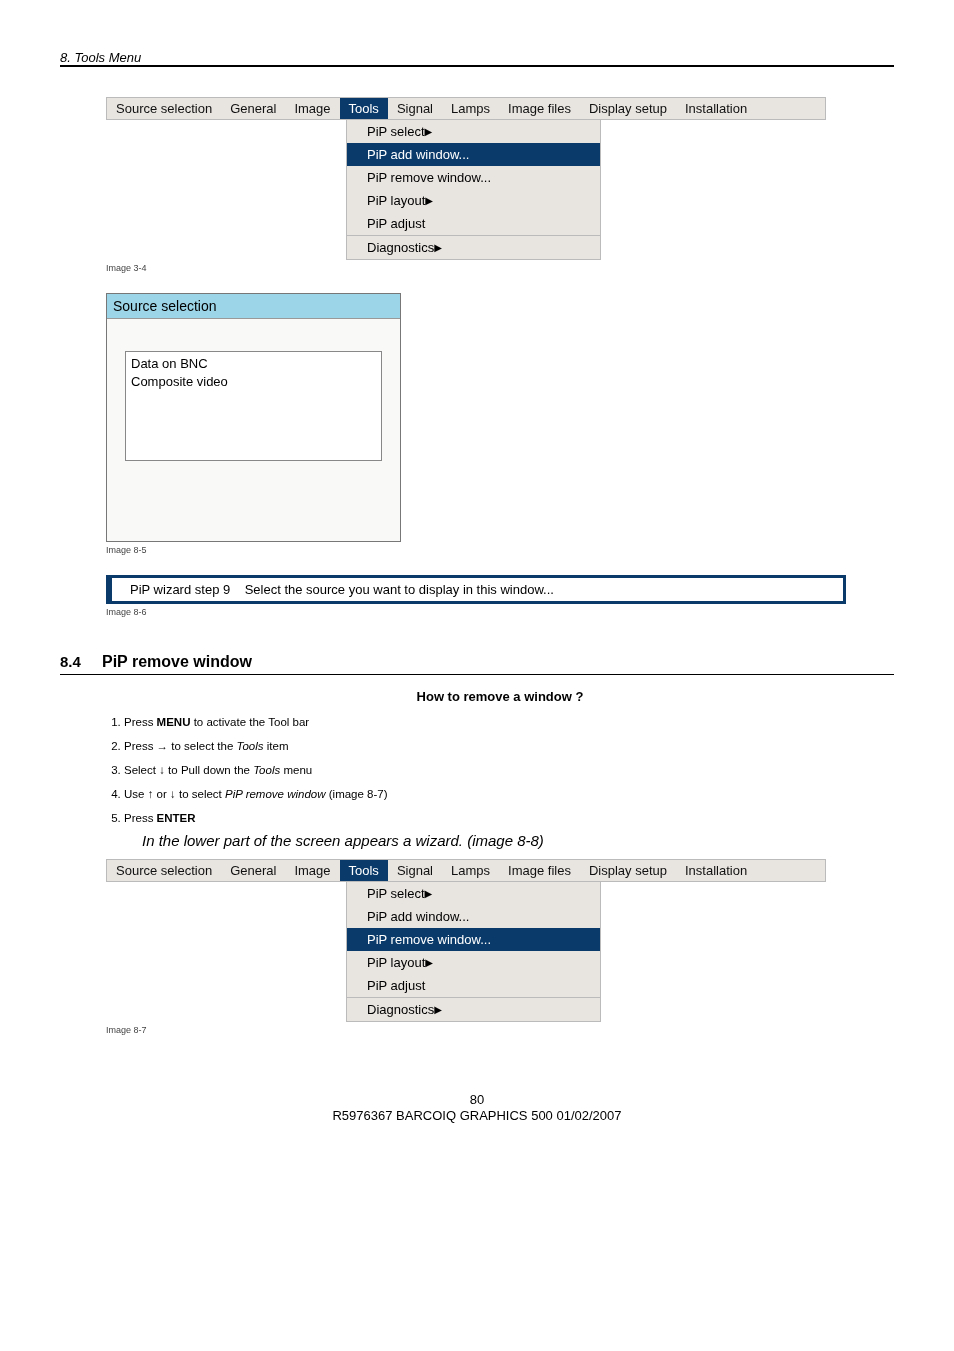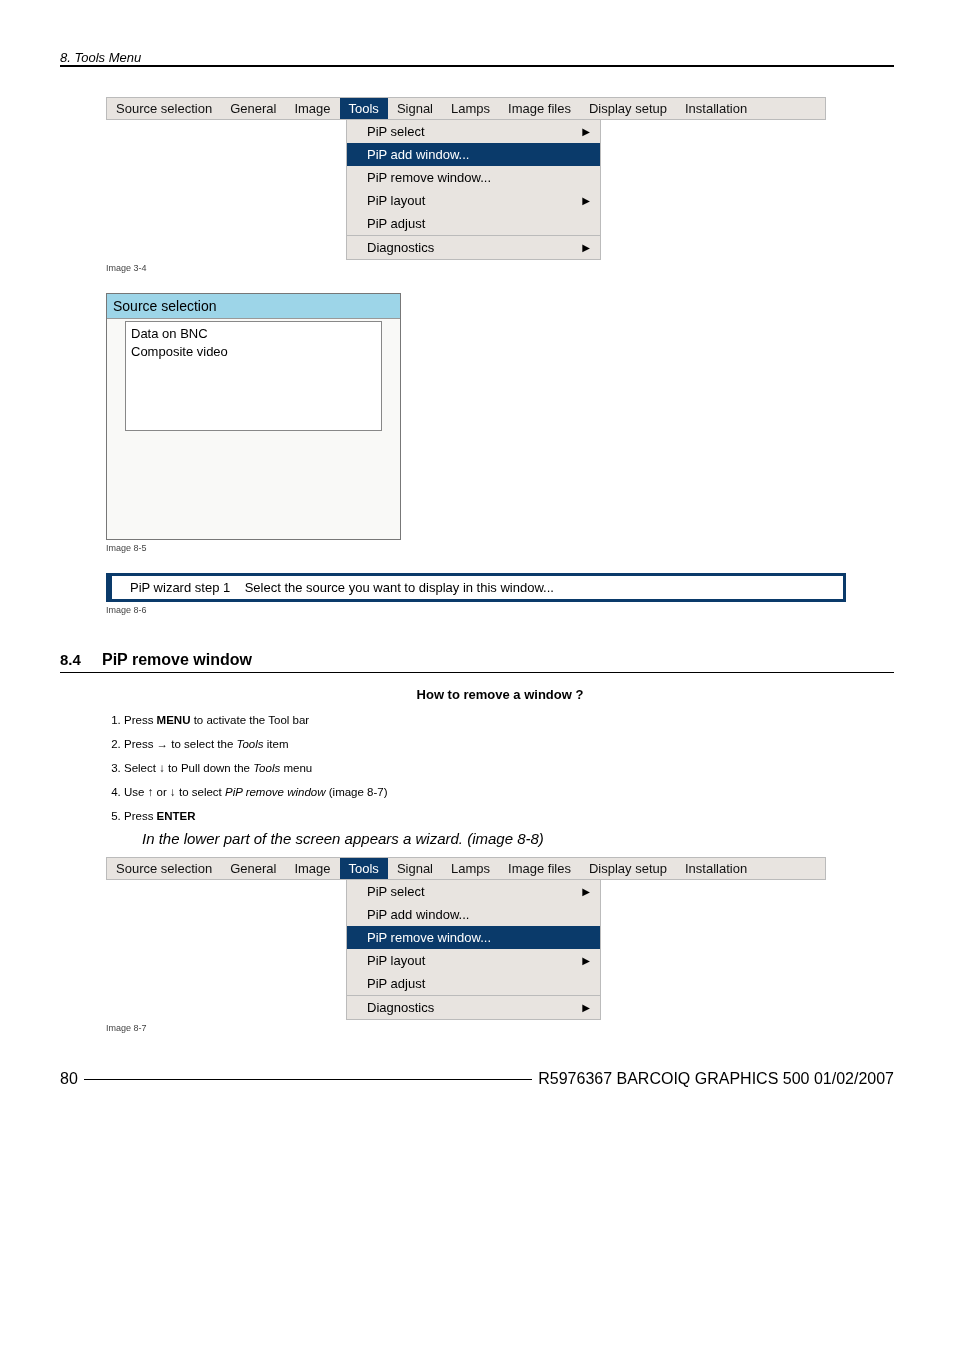--- a/index.html
+++ b/index.html
@@ -42,21 +42,20 @@
   }
   .dropdown {
     margin-left: 240px;
     width: 255px;
     border: 1px solid #bbb;
     border-top: none;
     font-size: 13px;
   }
   .dropdown .row {
     display: flex;
-    justify-content: space-between;
     align-items: center;
     padding: 4px 10px 4px 20px;
     background: #e8e4e0;
   }
   .dropdown .row.highlight {
     background: #0a3a6a;
     color: #fff;
   }
   .dropdown .sep {
     height: 1px;
@@ -72,21 +71,21 @@
     border: 1px solid #777;
     background: #fff;
   }
   .win-title {
     background: #9dd5e8;
     padding: 4px 6px;
     font-size: 14px;
     border-bottom: 1px solid #999;
   }
   .win-body {
-    padding: 2px 18px 80px 18px;
+    padding: 32px 18px 80px 18px;
     background: #f9f9f7;
     min-height:220px;
   }
   .listbox {
     border: 1px solid #888;
     background: #fff;
     padding: 3px 5px;
     height: 110px;
     font-size: 13px;
     line-height: 1.35;
@@ -136,22 +135,23 @@
   }
   .after-list p {
     margin: 4px 0 8px 18px;
     font-size: 15px;
     font-style: italic;
   }
   .footer {
     display:flex;
     justify-content: space-between;
     align-items: center;
-    margin-top: 37px;
-    font-size: 16px;
+    margin-top: 57px;
+    font-size: 13px;
+    flex-direction: column;
   }
   .footer .line {
     flex:1;
     border-bottom: 1.5px solid #000;
     margin: 0 6px;
     height: 0;
   }
   i.termItalic { font-style: italic; }
   b.inlinebold { font-weight: bold; }
 </style>
@@ -209,21 +209,21 @@
         <div>Data on BNC</div>
         <div>Composite video</div>
       </div>
     </div>
   </div>
   <div class="caption">Image 8-5</div>
 </div>
 
 <div class="figure-block">
   <div class="wizard-bar">
-    <span>PiP wizard step 1</span>
+    <span>PiP wizard step 9</span>
     &nbsp;&nbsp;
     <span>Select the source you want to display in this window...</span>
   </div>
   <div class="caption">Image 8-6</div>
 </div>
 
 <div class="section-row">
   <div class="section-num">8.4</div>
   <div class="section-title">PiP remove window</div>
 </div>

